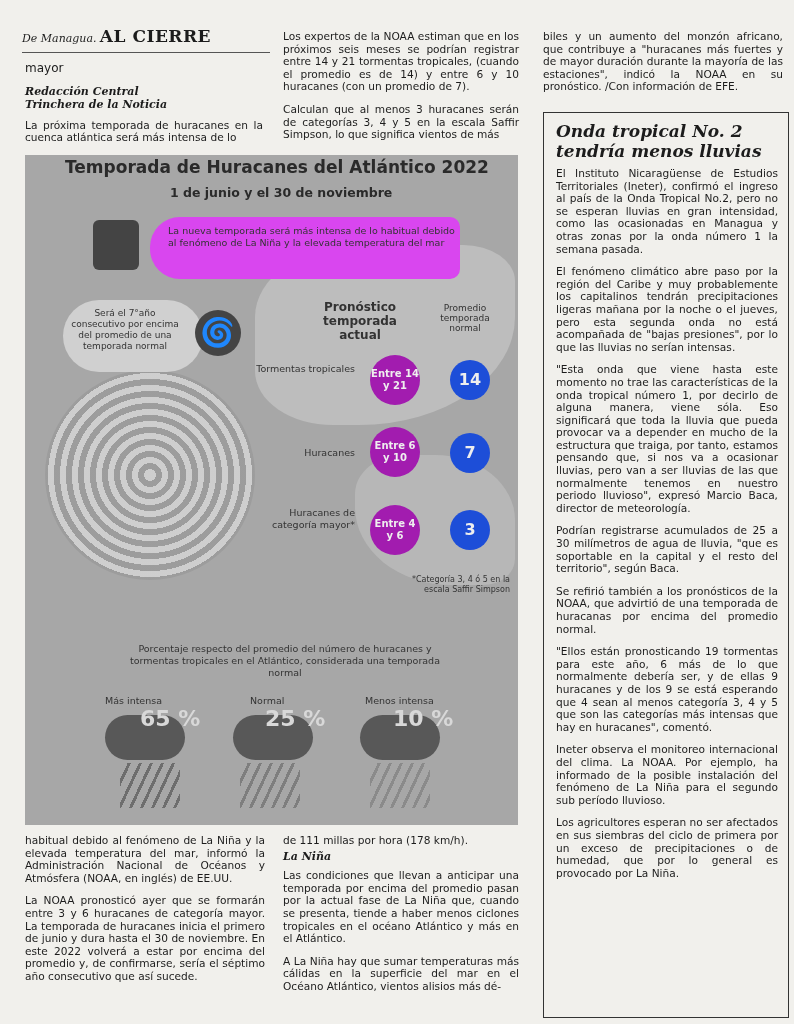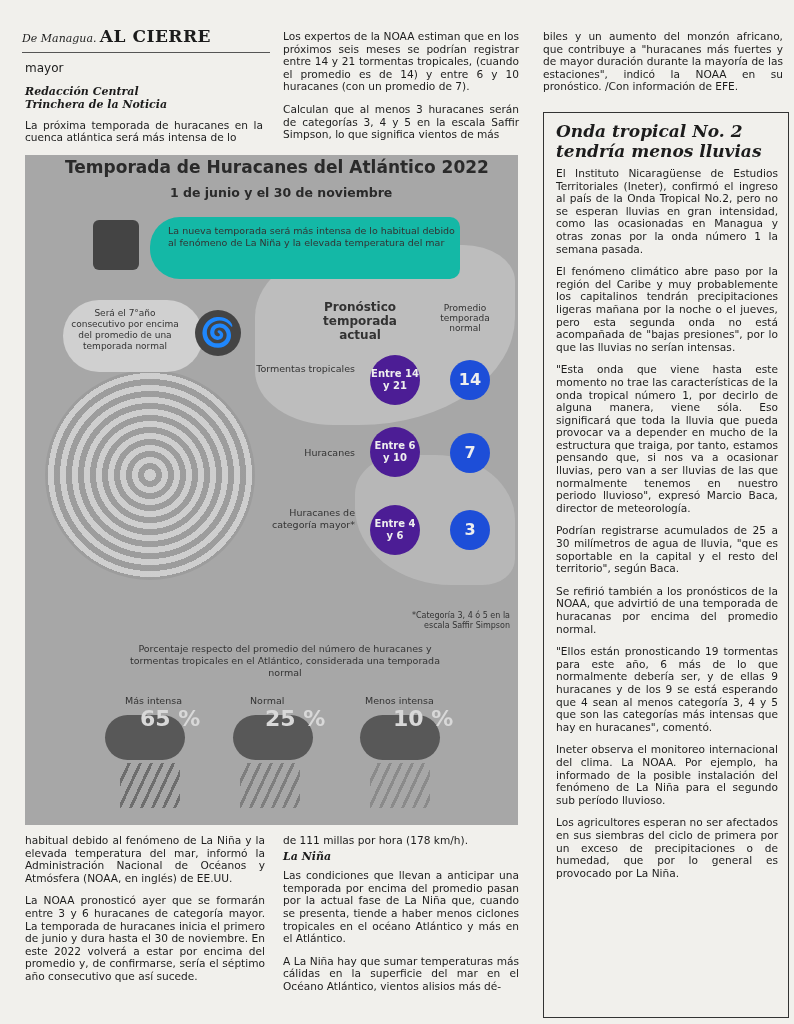--- a/index.html
+++ b/index.html
@@ -15,32 +15,32 @@
   .section-title { font-family:"DejaVu Serif", serif; font-size:17px; font-weight:bold; letter-spacing:0.5px; }
   .kicker { font-size:12px; }
   .byline { font-family:"DejaVu Serif", serif; font-weight:bold; font-style:italic; font-size:11px; line-height:13px; }
   .subhead { font-family:"DejaVu Serif", serif; font-weight:bold; font-style:italic; font-size:11px; margin:4px 0 6px 0; }
   .sidebar-box { position:absolute; left:543px; top:112px; width:246px; height:906px; border:1.5px solid #333; box-sizing:border-box; padding:8px 10px 0 12px; }
   .sidebar-title { font-family:"DejaVu Serif", serif; font-weight:bold; font-style:italic; font-size:17px; line-height:20px; margin:0 0 6px 0; }
   
   .info { position:absolute; left:25px; top:155px; width:493px; height:670px; background:#a7a7a7; overflow:hidden; }
   .info-title { position:absolute; left:40px; top:6px; font-weight:bold; font-size:17px; color:#2a2a2a; }
   .info-dates { position:absolute; left:145px; top:32px; font-weight:bold; font-size:12.5px; color:#2a2a2a; }
-  .banner { position:absolute; left:125px; top:62px; width:310px; height:62px; background:#14b8a6; border-radius:30px 10px 10px 30px; padding:8px 5px 0 18px; box-sizing:border-box; font-size:9.5px; line-height:12px; color:#333; }
+  .banner { position:absolute; left:125px; top:62px; width:310px; height:62px; background:#d946ef; border-radius:30px 10px 10px 30px; padding:8px 5px 0 18px; box-sizing:border-box; font-size:9.5px; line-height:12px; color:#333; }
   .therm { position:absolute; left:68px; top:65px; width:46px; height:50px; background:#444; border-radius:6px; }
   .seventh { position:absolute; left:38px; top:145px; width:140px; height:72px; background:#d0d0d0; border-radius:36px; font-size:9px; line-height:11px; text-align:center; padding:8px 22px 0 6px; box-sizing:border-box; color:#333; }
   .swirl-icon { position:absolute; left:170px; top:155px; width:46px; height:46px; background:#444; border-radius:50%; color:#eee; font-size:28px; text-align:center; line-height:46px; }
   .spiral { position:absolute; left:20px; top:215px; width:210px; height:210px; border-radius:50%;
     background:repeating-radial-gradient(circle at 50% 50%, #d8d8d8 0 6px, #9a9a9a 6px 12px); opacity:0.8; }
   .hdr-actual { position:absolute; left:285px; top:145px; width:100px; text-align:center; font-weight:bold; font-size:12px; line-height:14px; color:#333; }
   .hdr-normal { position:absolute; left:405px; top:148px; width:70px; text-align:center; font-size:9px; line-height:10px; color:#333; }
   .row-label { position:absolute; width:100px; text-align:right; font-size:9.5px; line-height:11.5px; color:#333; }
-  .pill { position:absolute; width:50px; height:50px; border-radius:50%; background:#4c1d95; color:#eee; font-weight:bold; font-size:10px; line-height:12px; text-align:center; display:flex; align-items:center; justify-content:center; }
+  .pill { position:absolute; width:50px; height:50px; border-radius:50%; background:#a21caf; color:#eee; font-weight:bold; font-size:10px; line-height:12px; text-align:center; display:flex; align-items:center; justify-content:center; }
   .norm { position:absolute; width:40px; height:40px; border-radius:50%; background:#1d4ed8; color:#eee; font-weight:bold; font-size:16px; text-align:center; line-height:40px; }
-  .footnote { position:absolute; left:360px; top:420px; width:125px; font-size:8px; line-height:10px; text-align:right; color:#333;margin-top:36px; }
+  .footnote { position:absolute; left:360px; top:420px; width:125px; font-size:8px; line-height:10px; text-align:right; color:#333; }
   .prob-title { position:absolute; left:0; top:465px; width:493px; text-align:center; font-weight:bold; font-size:12.5px; color:#333; }
   .prob-desc { position:absolute; left:90px; top:488px; width:340px; text-align:center; font-size:9.5px; line-height:12px; color:#333; }
   .prob-label { position:absolute; top:540px; font-size:9.5px; color:#333; }
   .cloud { position:absolute; top:560px; width:80px; height:45px; background:#585858; border-radius:30px; }
   .pct { position:absolute; top:558px; font-weight:bold; font-size:22px; color:#d8d8d8; }
   .rain { position:absolute; top:608px; width:60px; height:45px;
     background:repeating-linear-gradient(115deg, transparent 0 7px, #555 7px 10px); opacity:0.7; }
   .map-shape { position:absolute; background:#bdbdbd; }
 </style>
 </head>
@@ -90,21 +90,21 @@
   <div class="norm" style="left:425px;top:278px;">7</div>
 
   <div class="row-label" style="left:230px;top:352px;">Huracanes de categoría mayor*</div>
   <div class="pill" style="left:345px;top:350px;">Entre 4 y 6</div>
   <div class="norm" style="left:425px;top:355px;">3</div>
 
   <div class="footnote">*Categoría 3, 4 ó 5 en la escala Saffir Simpson</div>
 
   <div class="prob-desc">Porcentaje respecto del promedio del número de huracanes y tormentas tropicales en el Atlántico, considerada una temporada normal</div>
 
-  <div class="prob-label" style="left:80px;margin-left:20px;">Más intensa</div>
+  <div class="prob-label" style="left:80px;">Más intensa</div>
   <div class="cloud" style="left:80px;"></div>
   <div class="pct" style="left:115px;">65 %</div>
   <div class="rain" style="left:95px;"></div>
 
   <div class="prob-label" style="left:225px;">Normal</div>
   <div class="cloud" style="left:208px;"></div>
   <div class="pct" style="left:240px;">25 %</div>
   <div class="rain" style="left:215px;opacity:0.5;"></div>
 
   <div class="prob-label" style="left:340px;">Menos intensa</div>

